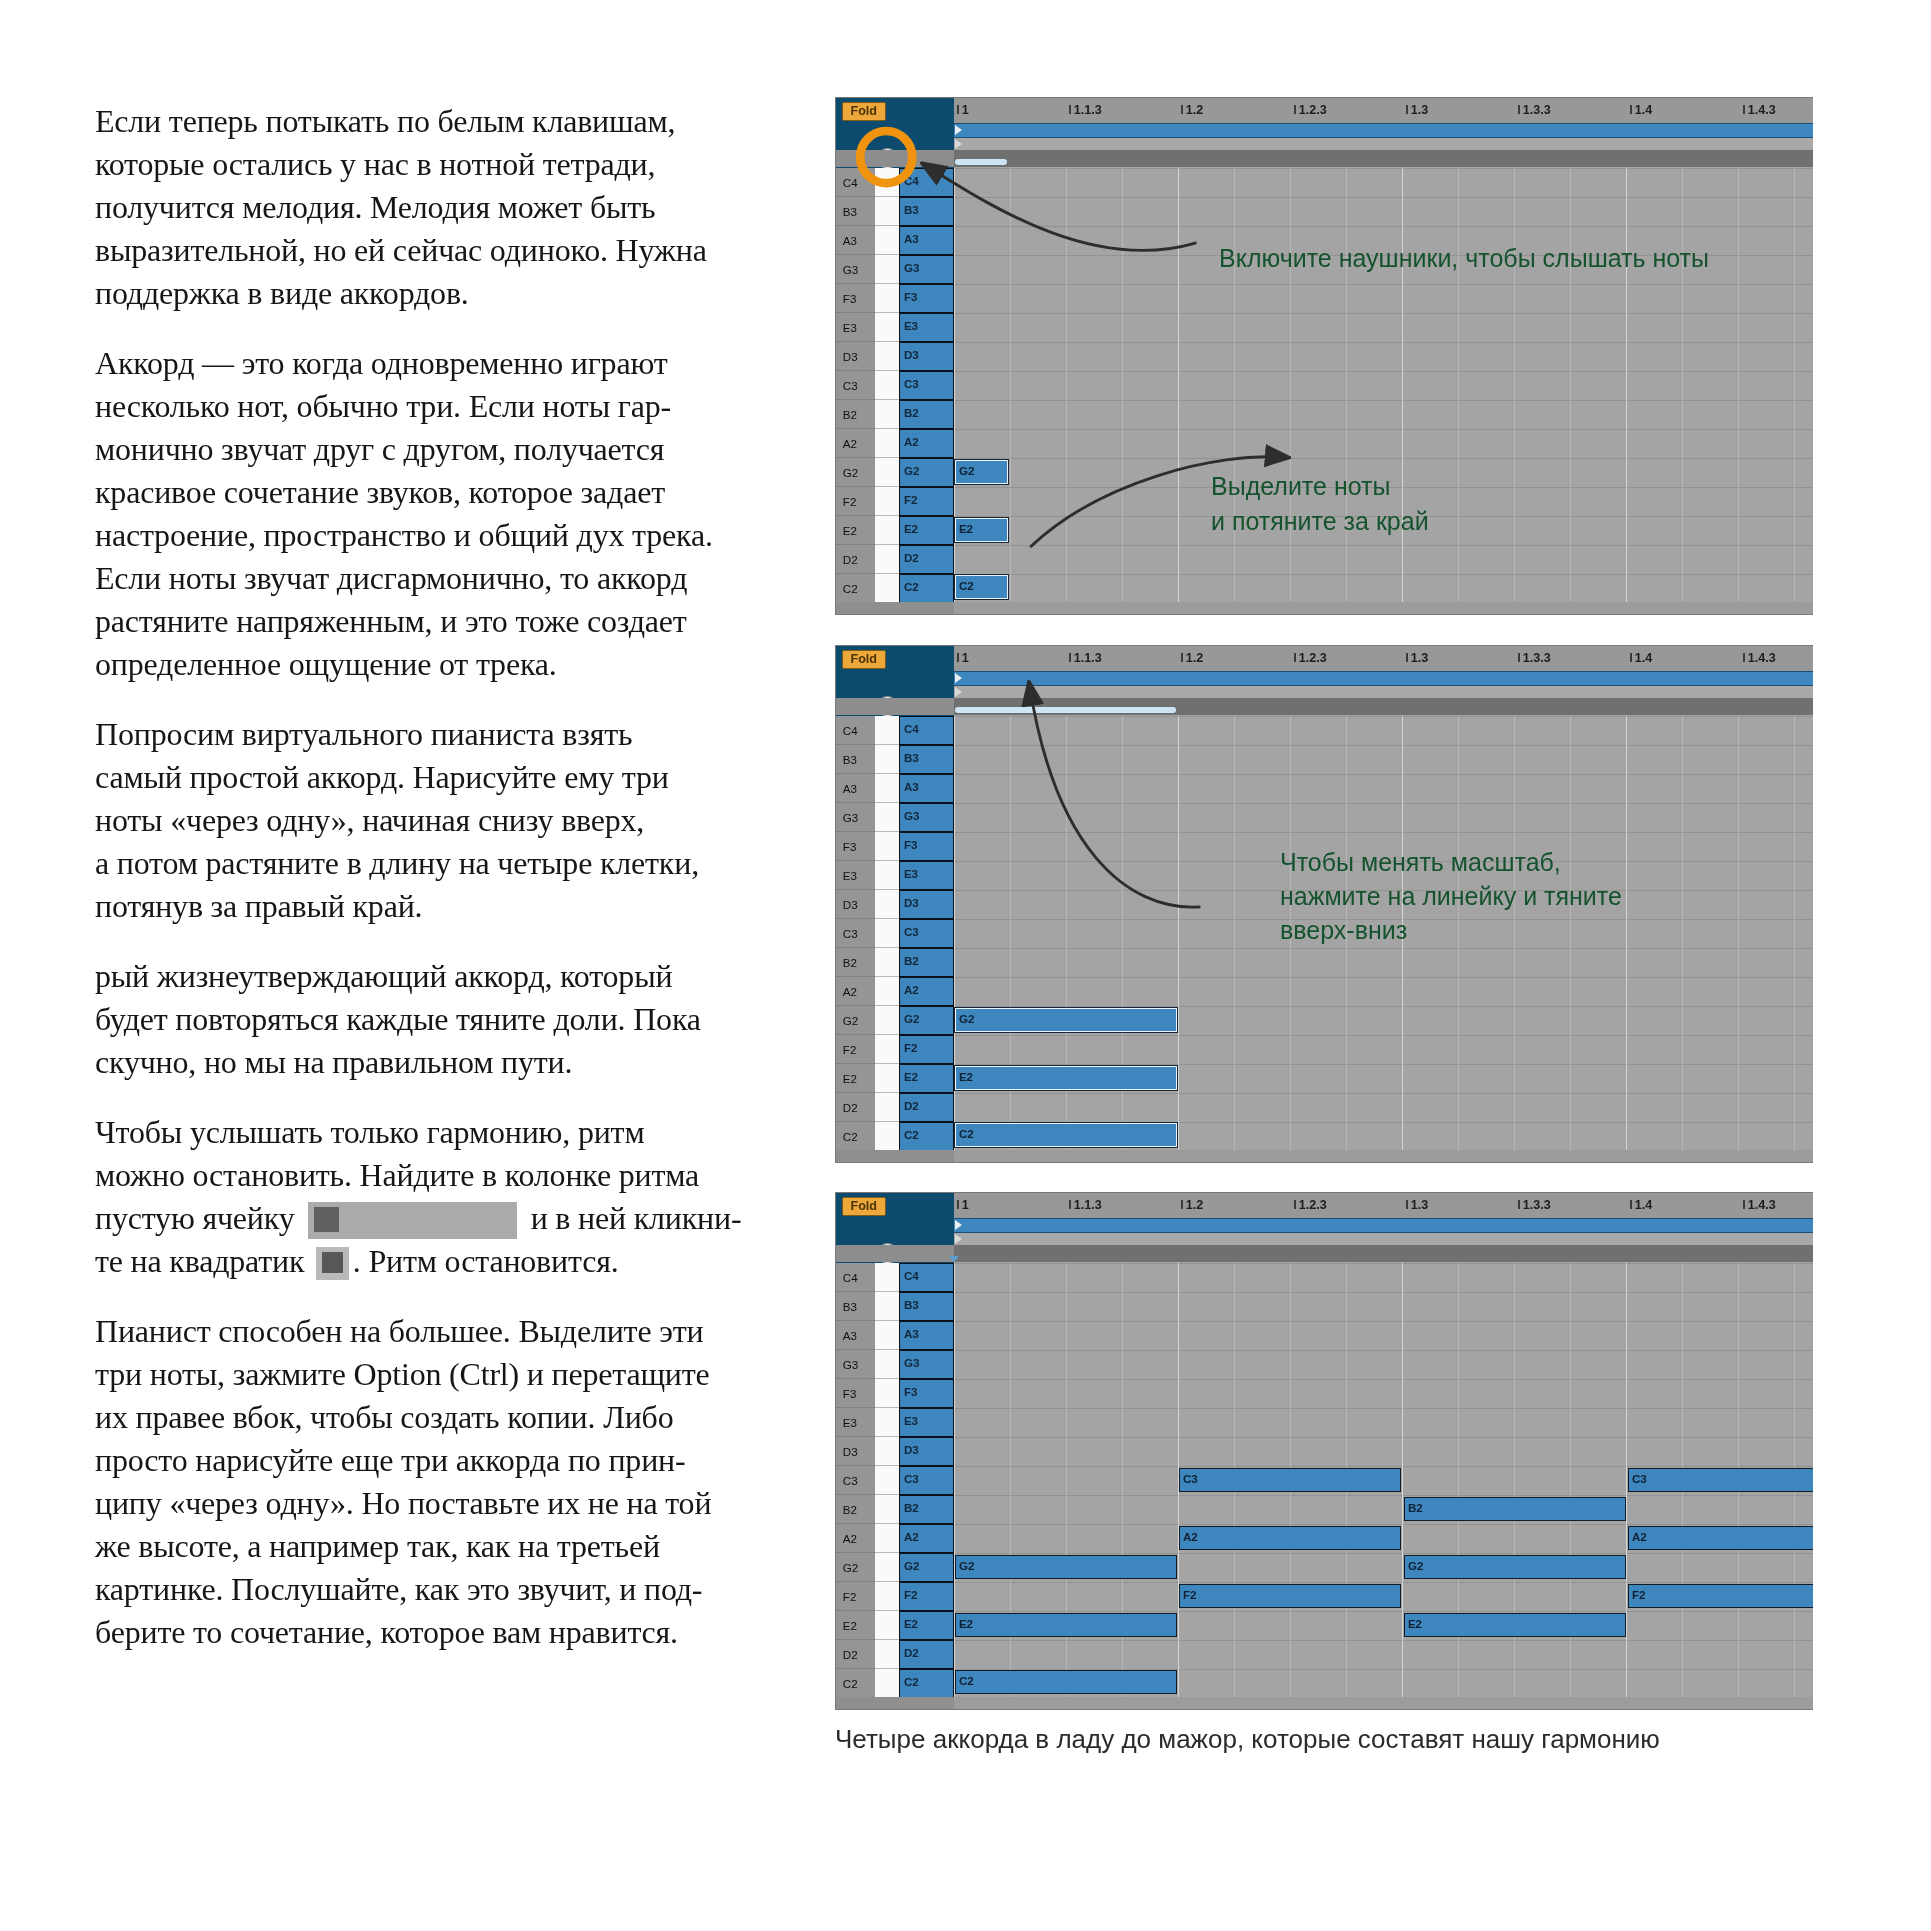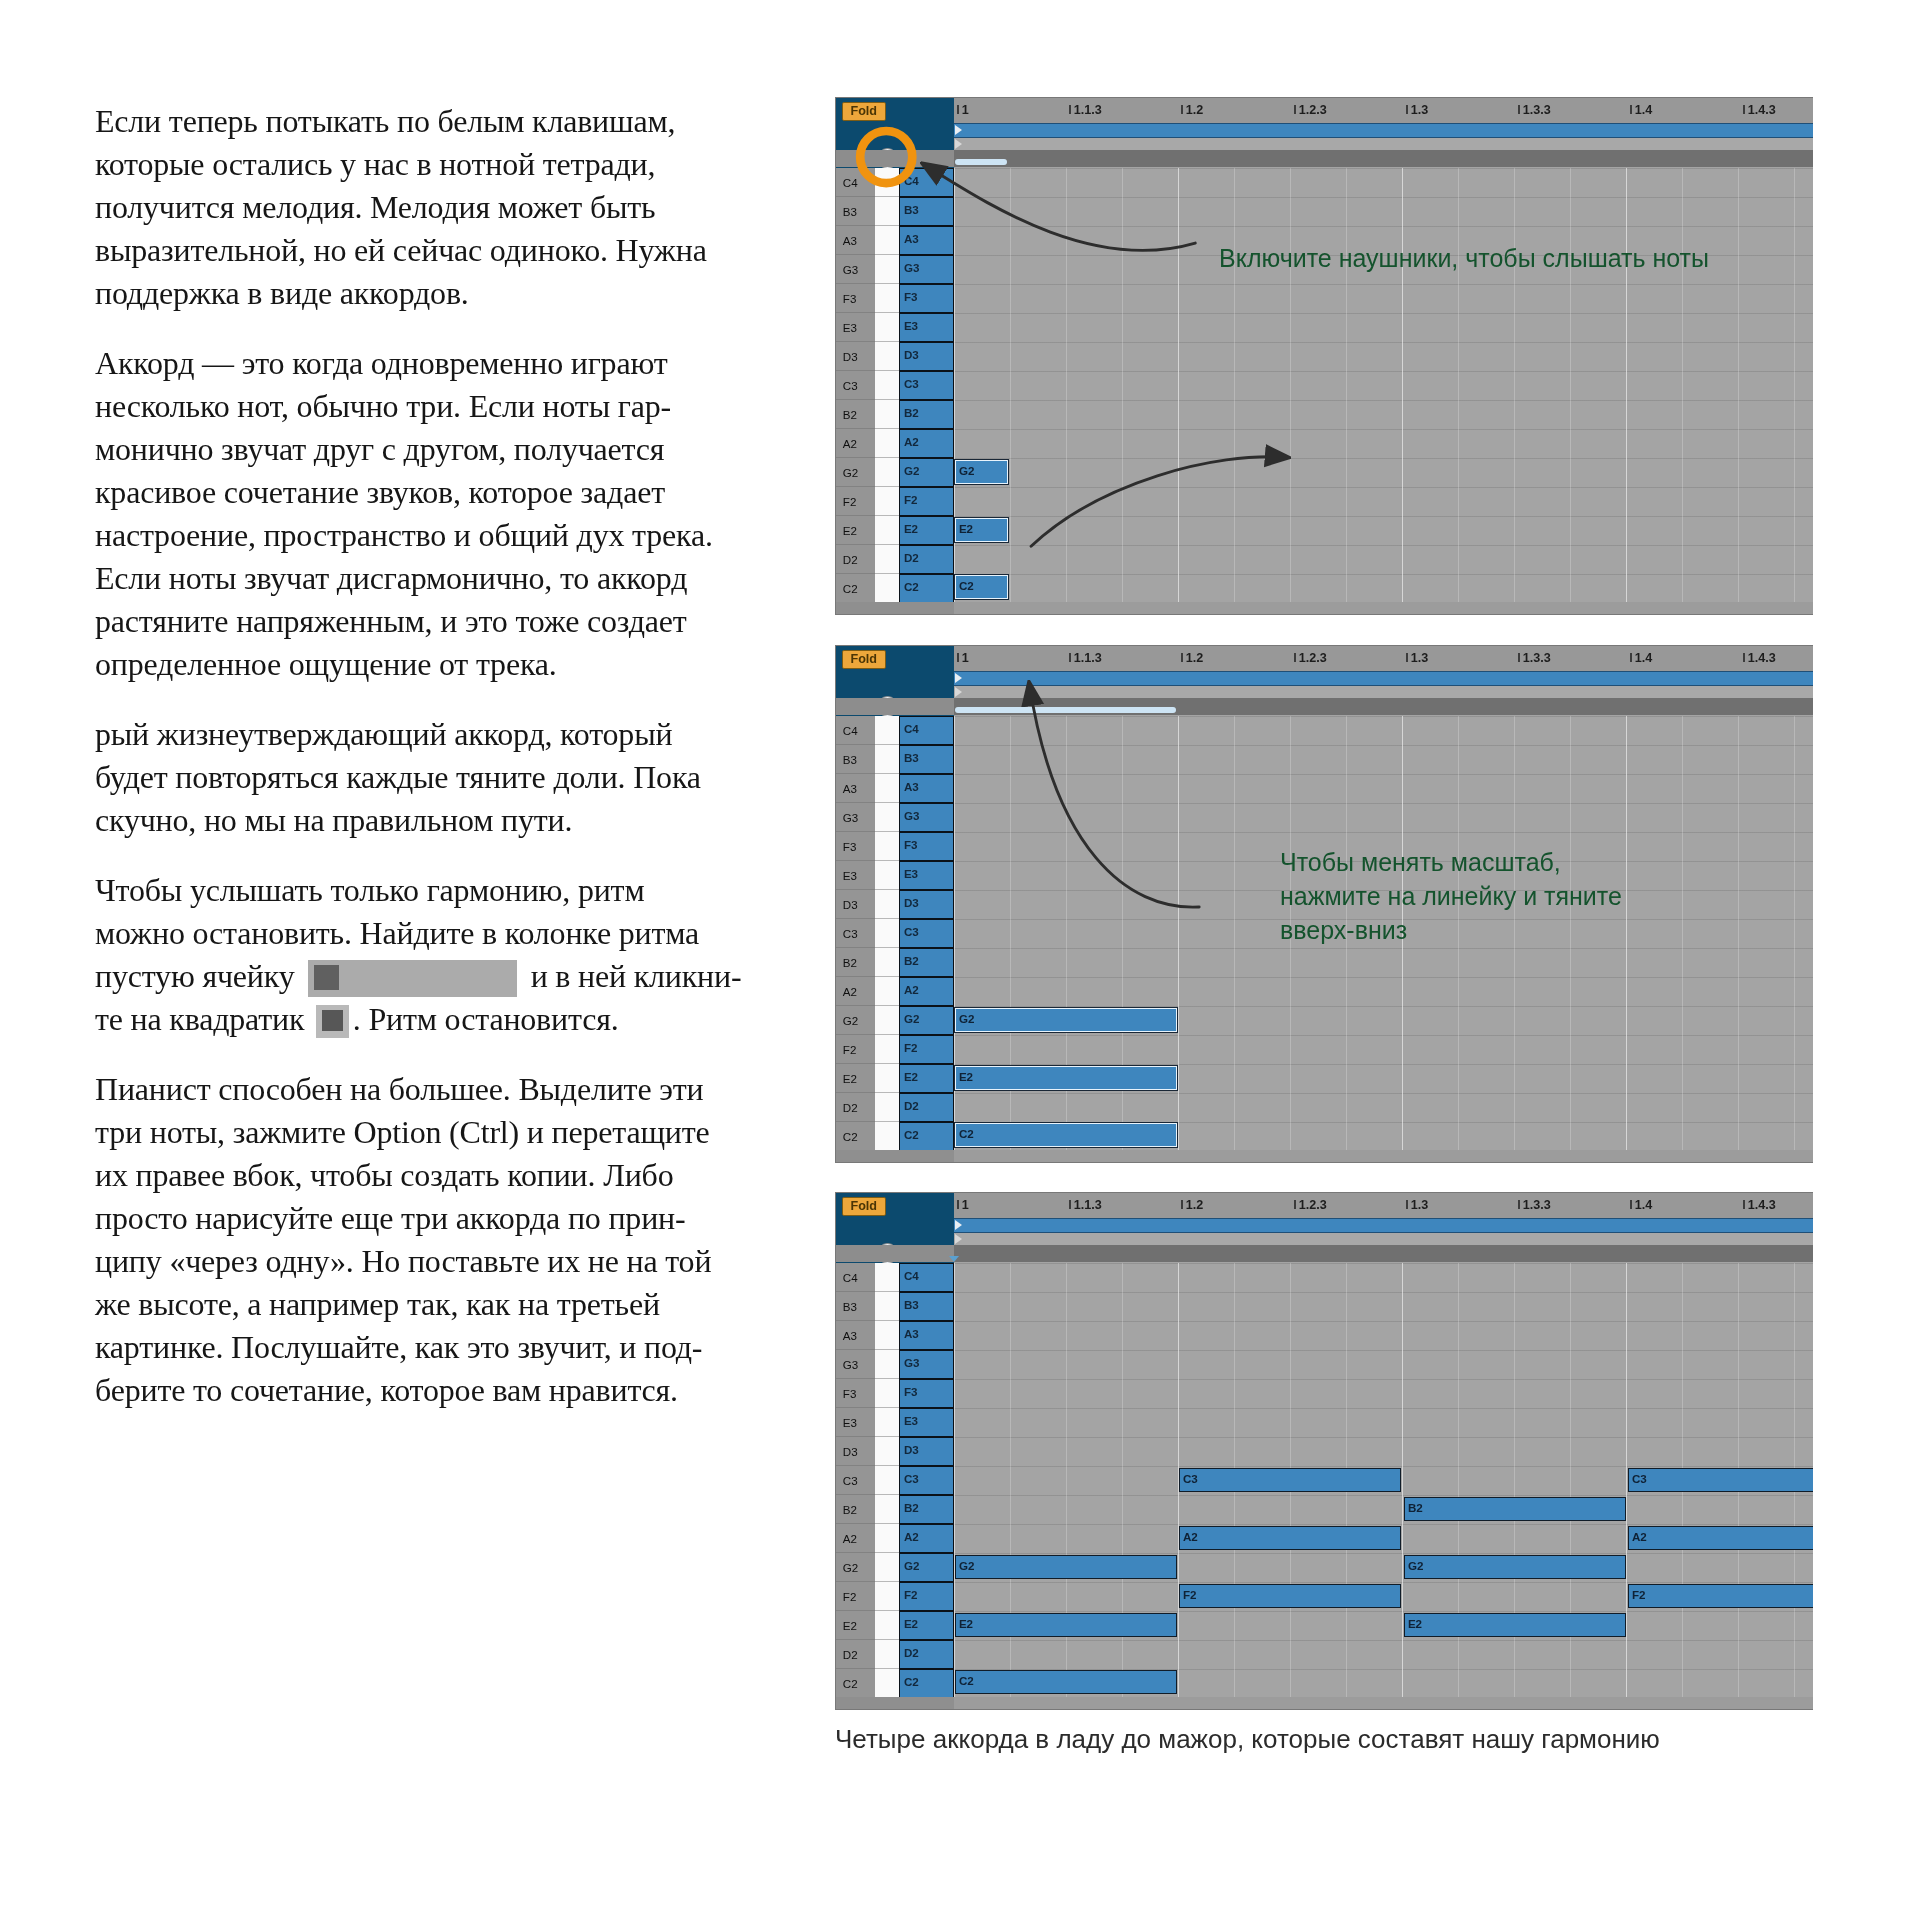--- a/index.html
+++ b/index.html
@@ -96,20 +96,27 @@
         <div class="tline">Аккорд — это когда одновременно играют</div>
         <div class="tline">несколько нот, обычно три. Если ноты гар-</div>
         <div class="tline">монично звучат друг с другом, получается</div>
         <div class="tline">красивое сочетание звуков, которое задает</div>
         <div class="tline">настроение, пространство и общий дух трека.</div>
         <div class="tline">Если ноты звучат дисгармонично, то аккорд</div>
         <div class="tline">растяните напряженным, и это тоже создает</div>
         <div class="tline">определенное ощущение от трека.</div>
       </div>
       <div class="para">
+        <div class="tline">Попросим виртуального пианиста взять</div>
+        <div class="tline">самый простой аккорд. Нарисуйте ему три</div>
+        <div class="tline">ноты «через одну», начиная снизу вверх,</div>
+        <div class="tline">а потом растяните в длину на четыре клетки,</div>
+        <div class="tline">потянув за правый край.</div>
+      </div>
+      <div class="para">
         <div class="tline">рый жизнеутверждающий аккорд, который</div>
         <div class="tline">будет повторяться каждые тяните доли. Пока</div>
         <div class="tline">скучно, но мы на правильном пути.</div>
       </div>
       <div class="para">
         <div class="tline">Чтобы услышать только гармонию, ритм</div>
         <div class="tline">можно остановить. Найдите в колонке ритма</div>
         <div class="tline"><span>пустую ячейку </span><span class="inline-cell"><i></i></span><span> и в ней кликни-</span></div>
         <div class="tline"><span>те на квадратик </span><span class="inline-square"><i></i></span><span>. Ритм остановится.</span></div>
       </div>
@@ -220,20 +227,24 @@
       <defs>
         <marker id="ah0" markerWidth="9" markerHeight="9" refX="8" refY="4" orient="auto">
             <path d="M0,0 L10,4 L0,8 z" fill="#2d2d2d"></path>
           </marker>
       </defs>
       <circle cx="52" cy="61" r="27" fill="none" stroke="#f0930f" stroke-width="9"></circle>
       <path d="M 372 150 C 262 182 150 105 90 68" fill="none" stroke="#2d2d2d" stroke-width="3" stroke-linecap="round" marker-end="url(#ah0)"></path>
       <path d="M 202 464 C 272 398 392 366 468 372" fill="none" stroke="#2d2d2d" stroke-width="3" stroke-linecap="round" marker-end="url(#ah0)"></path>
     </svg>
     <div class="ann a1-1">Включите наушники, чтобы слышать ноты</div>
+    <div class="ann a1-2">
+      <div>Выделите ноты</div>
+      <div>и потяните за край</div>
+    </div>
   </section>
 
   <section class="shot" id="shot1" style="top:645px">
     <div class="kb-header">
       <span class="fold-btn">Fold</span>
       <span class="hp">
         <svg width="13.5" height="13.5" viewBox="0 0 14 14">
             <path d="M2 9 V7 a5 5 0 0 1 10 0 V9" fill="none" stroke="#2767a0" stroke-width="2"></path>
             <rect x="1" y="8" width="3" height="4" rx="1" fill="#2767a0"></rect>
             <rect x="10" y="8" width="3" height="4" rx="1" fill="#2767a0"></rect>

